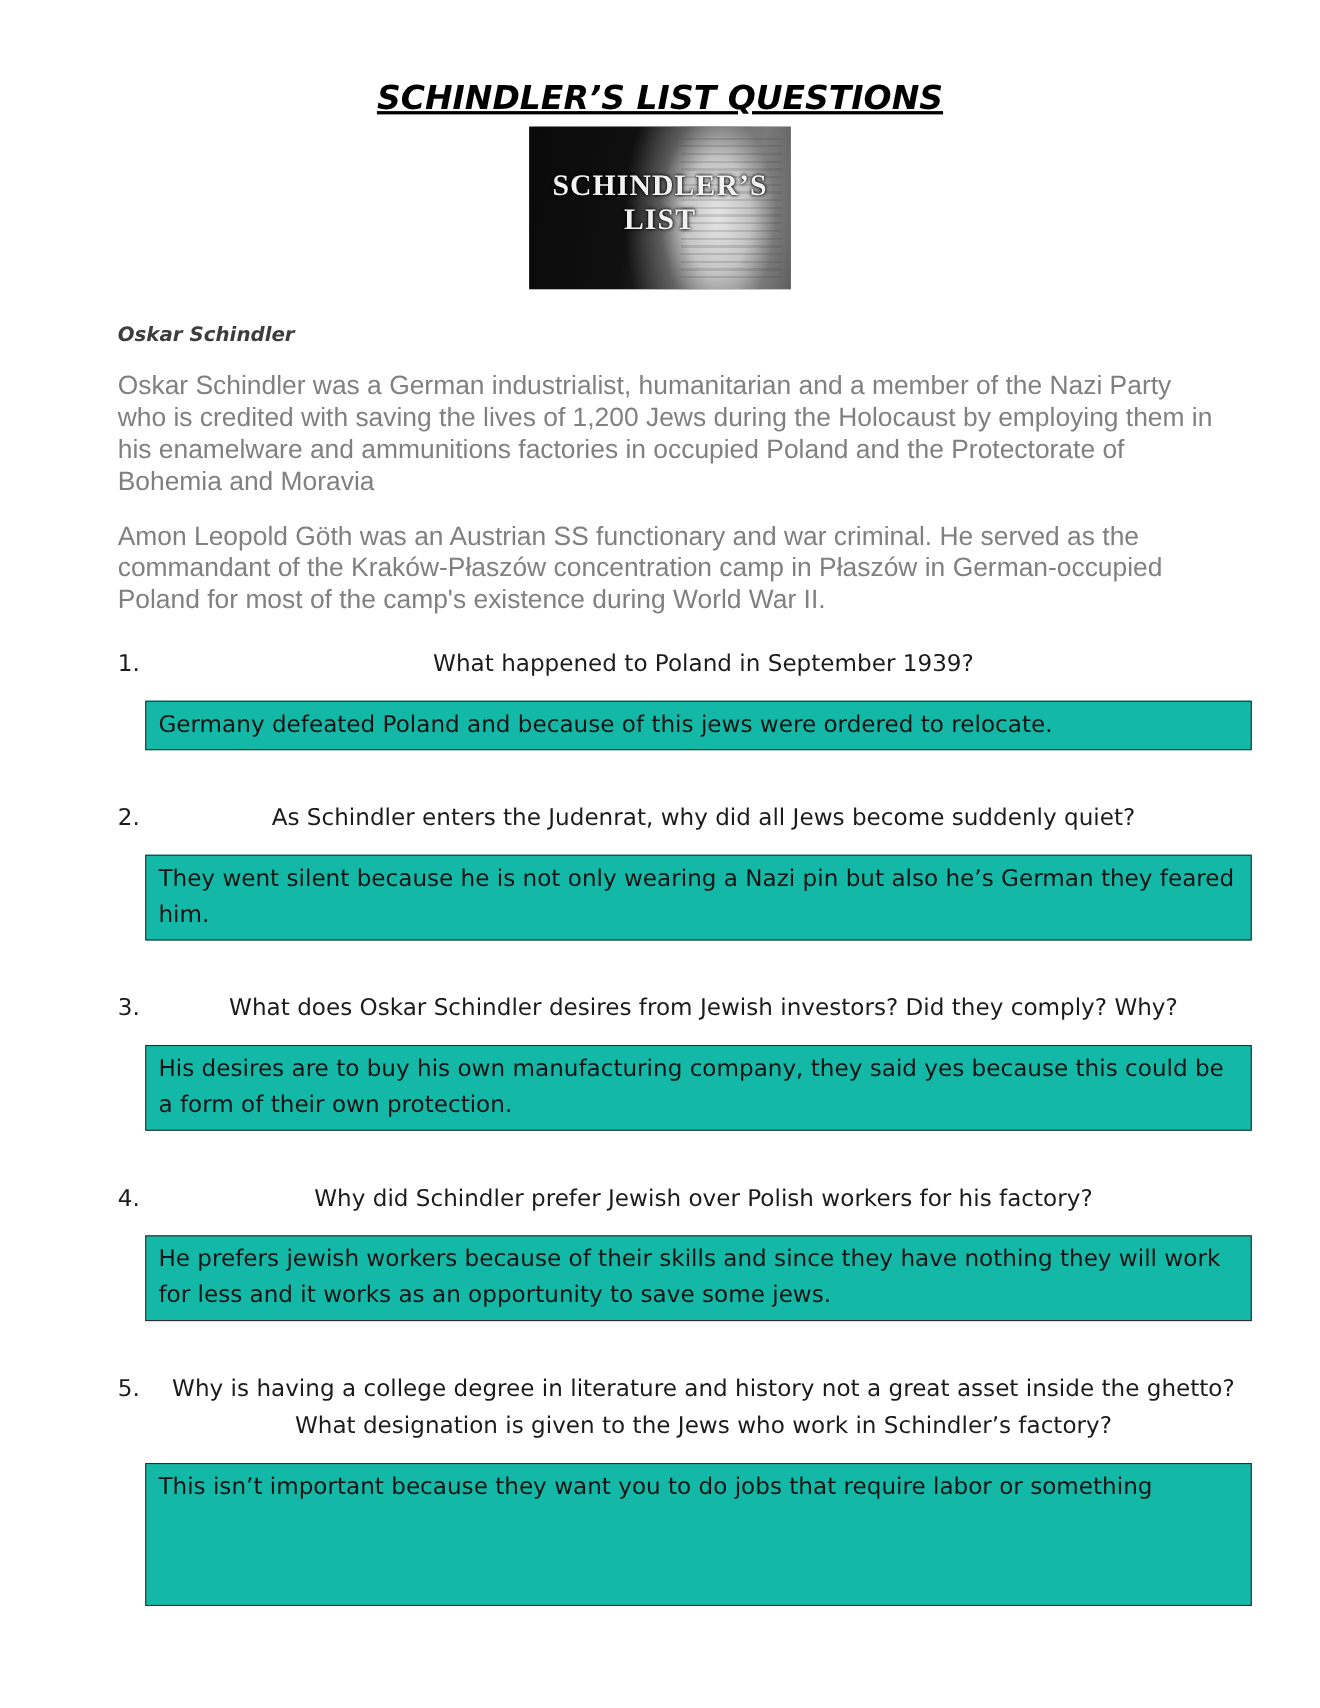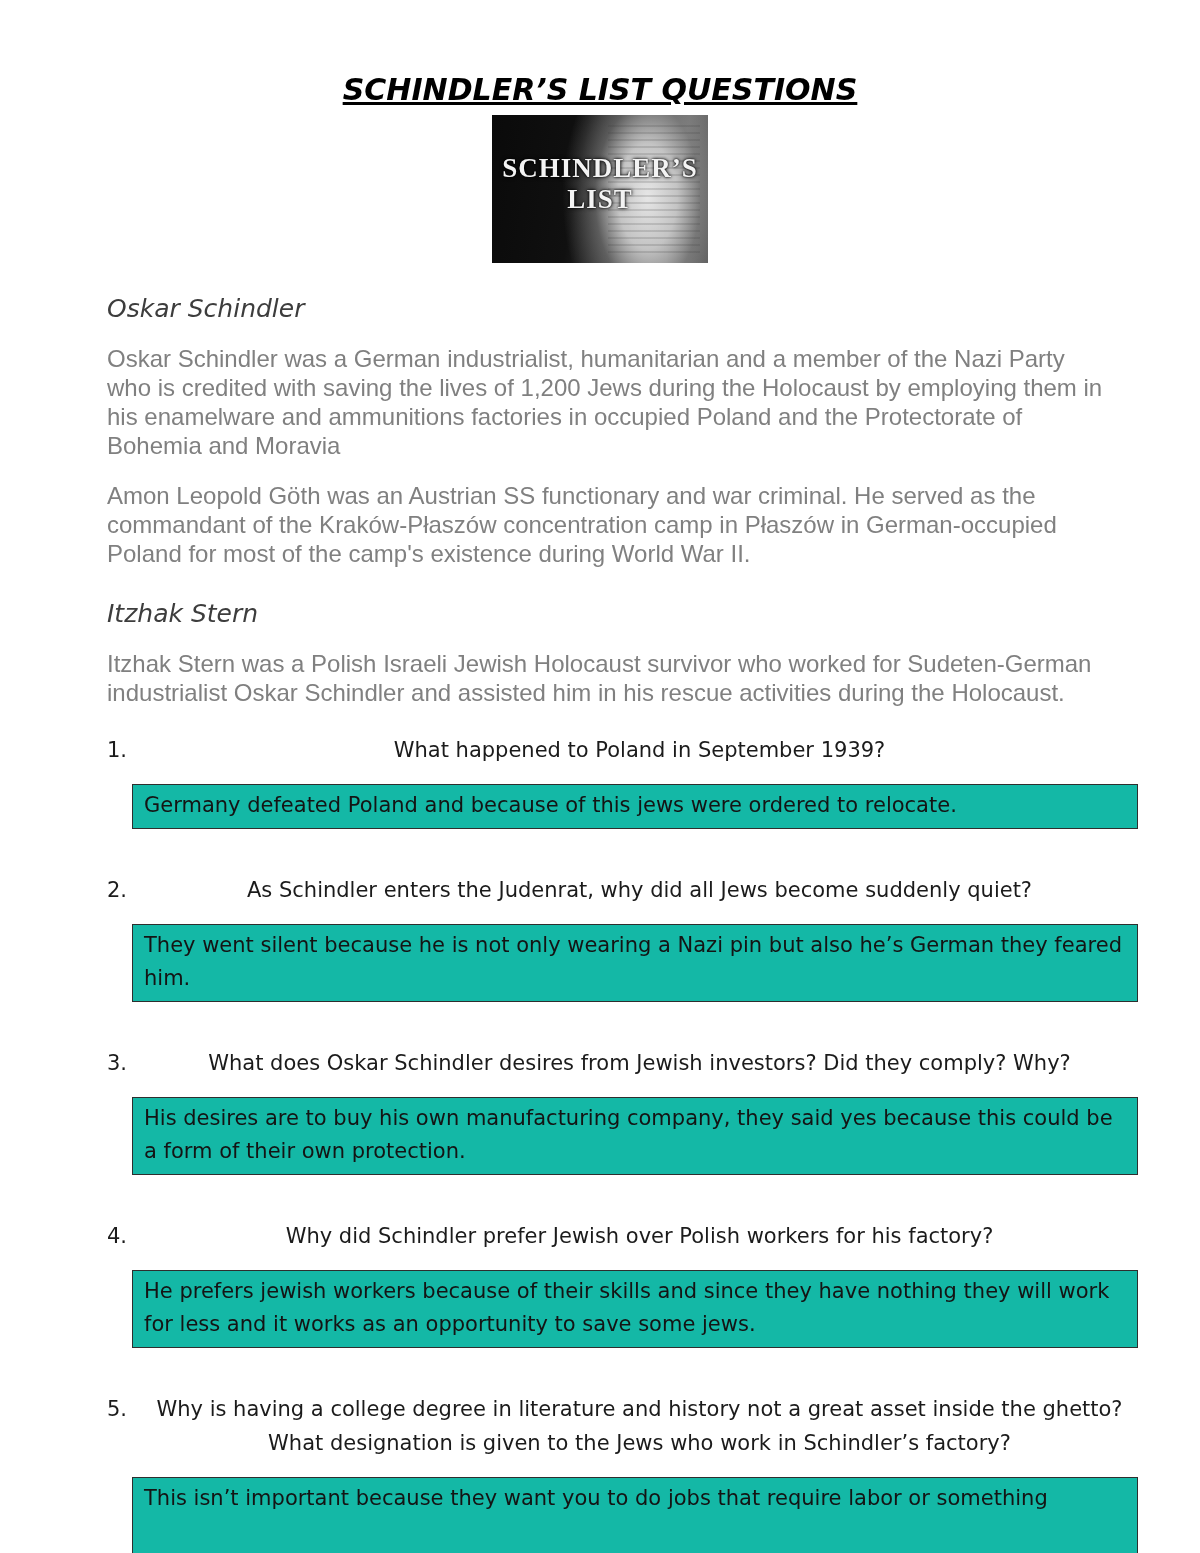--- a/index.html
+++ b/index.html
@@ -32,21 +32,21 @@
     font-family: "DejaVu Sans", sans-serif;
     font-size: 30px;
     font-weight: bold;
     font-style: italic;
     color: #000000;
     text-decoration: underline;
     letter-spacing: 0px;
   }
   .poster {
     position: relative;
-    width: 216px;
+    width: 238px;
     height: 148px;
     margin: 8px auto 0 auto;
     overflow: hidden;
     background:
       radial-gradient(ellipse 85px 150px at 72% 55%, #e6e6e6 0%, #c4c4c4 35%, rgba(140,140,140,0.55) 62%, rgba(25,25,25,0) 100%),
       linear-gradient(100deg, #0a0a0a 0%, #101010 40%, #2e2e2e 60%, #6f6f6f 82%, #555555 100%);
   }
   .poster::after {
     content: "";
     position: absolute;
@@ -72,22 +72,22 @@
     font-size: 27px;
     font-weight: bold;
     letter-spacing: 1px;
     color: #f3f3f3;
     text-shadow: 0 0 4px #000000, 0 0 2px #000000;
   }
   .bio-heading {
     margin: 31px 0 0 0;
     font-family: "DejaVu Sans", sans-serif;
     font-style: italic;
-    font-weight: normal;
-    font-size: 25px;
+    font-weight: bold;
+    font-size: 18px;
     color: #3d3d3d;
   }
   .bio-body {
     margin: 21px 0 0 0;
     font-family: "Liberation Sans", sans-serif;
     font-size: 24px;
     line-height: 29px;
     color: #808080;
     max-width: 1005px;
   }
@@ -141,24 +141,20 @@
 
   <section>
     <h2 class="bio-heading">Oskar Schindler</h2>
     <p class="bio-body">Oskar Schindler was a German industrialist, humanitarian and a member of the Nazi Party who is credited with saving the lives of 1,200 Jews during the Holocaust by employing them in his enamelware and ammunitions factories in occupied Poland and the Protectorate of Bohemia and Moravia</p>
   </section>
 
   <section>
     <p class="bio-body">Amon Leopold Göth was an Austrian SS functionary and war criminal. He served as the commandant of the Kraków-Płaszów concentration camp in Płaszów in German-occupied Poland for most of the camp's existence during World War II.</p>
   </section>
 
-  <section>
-    <h2 class="bio-heading">Itzhak Stern</h2>
-    <p class="bio-body">Itzhak Stern was a Polish Israeli Jewish Holocaust survivor who worked for Sudeten-German industrialist Oskar Schindler and assisted him in his rescue activities during the Holocaust.</p>
-  </section>
 
   <div class="q-block first">
     <div class="q-row">
       <span class="q-num">1.</span>
       <span class="q-text">What happened to Poland in September 1939?</span>
     </div>
     <div class="answer-box">Germany defeated Poland and because of this jews were ordered to relocate.</div>
   </div>
 
   <div class="q-block">

